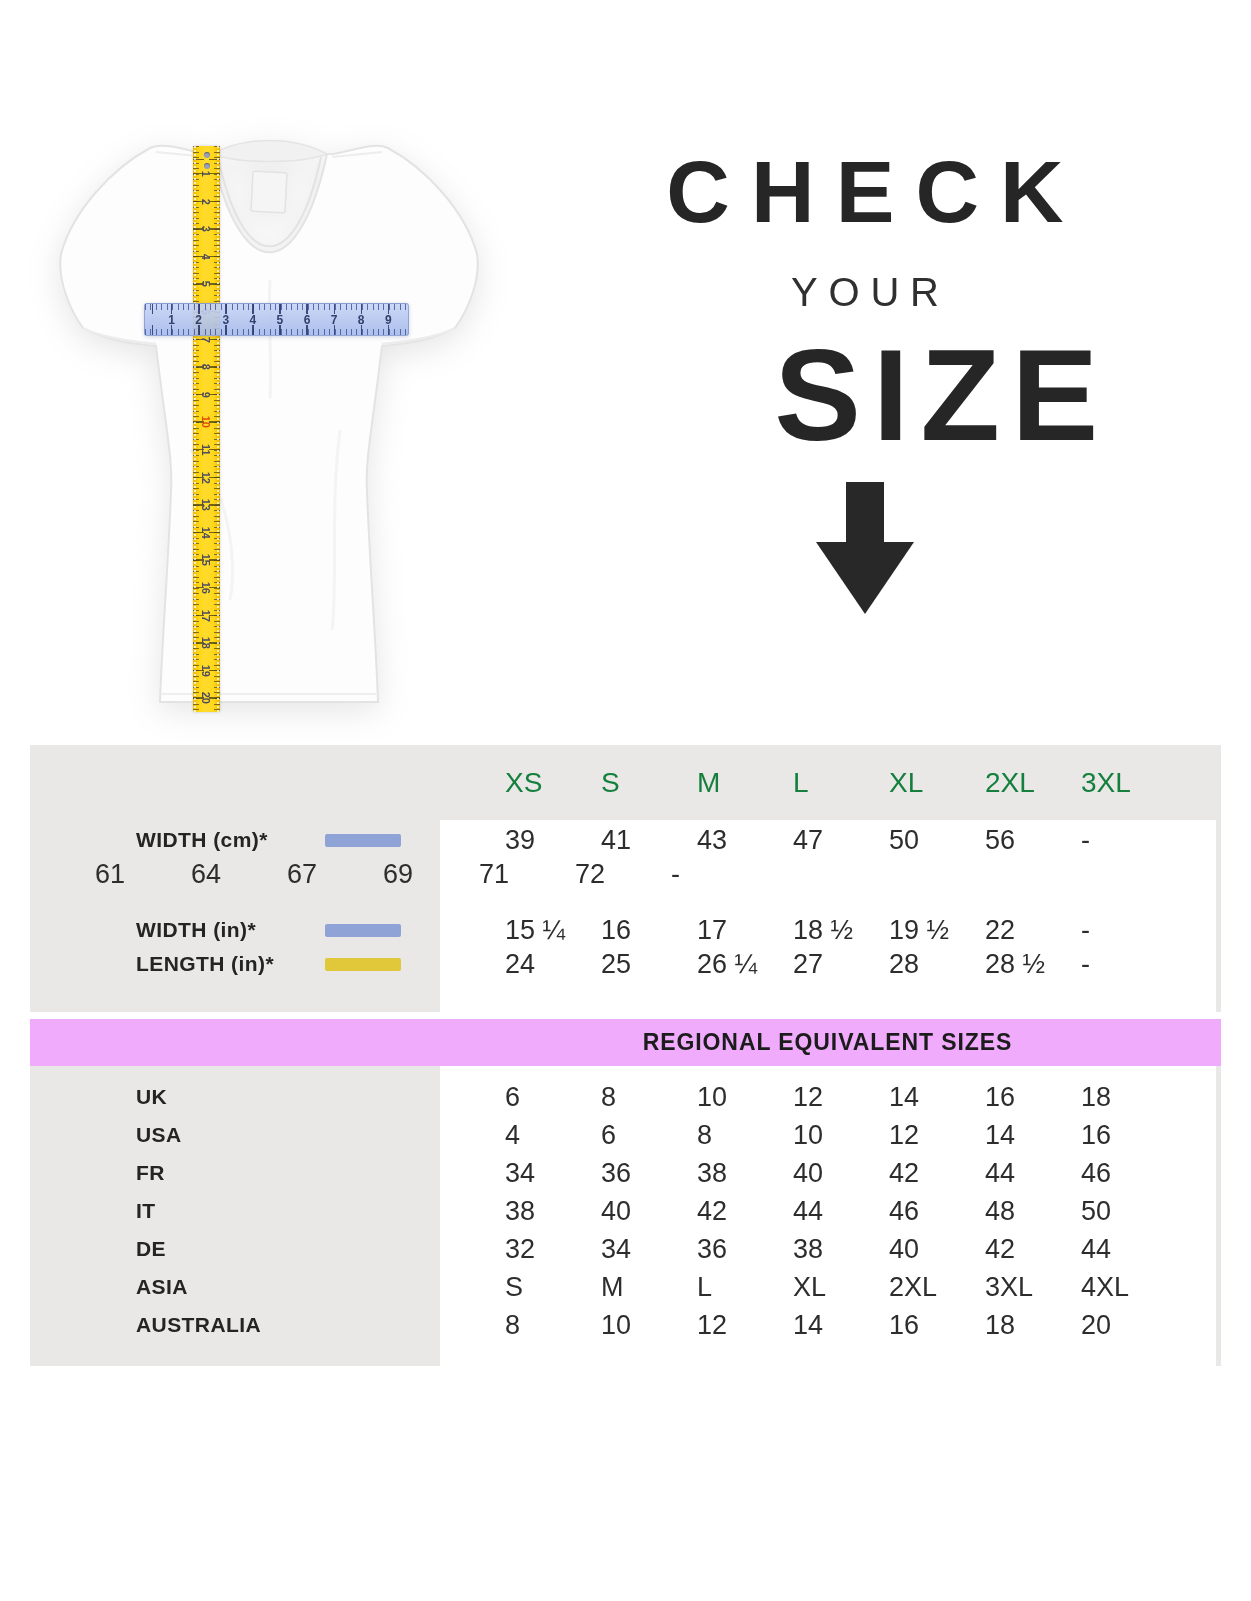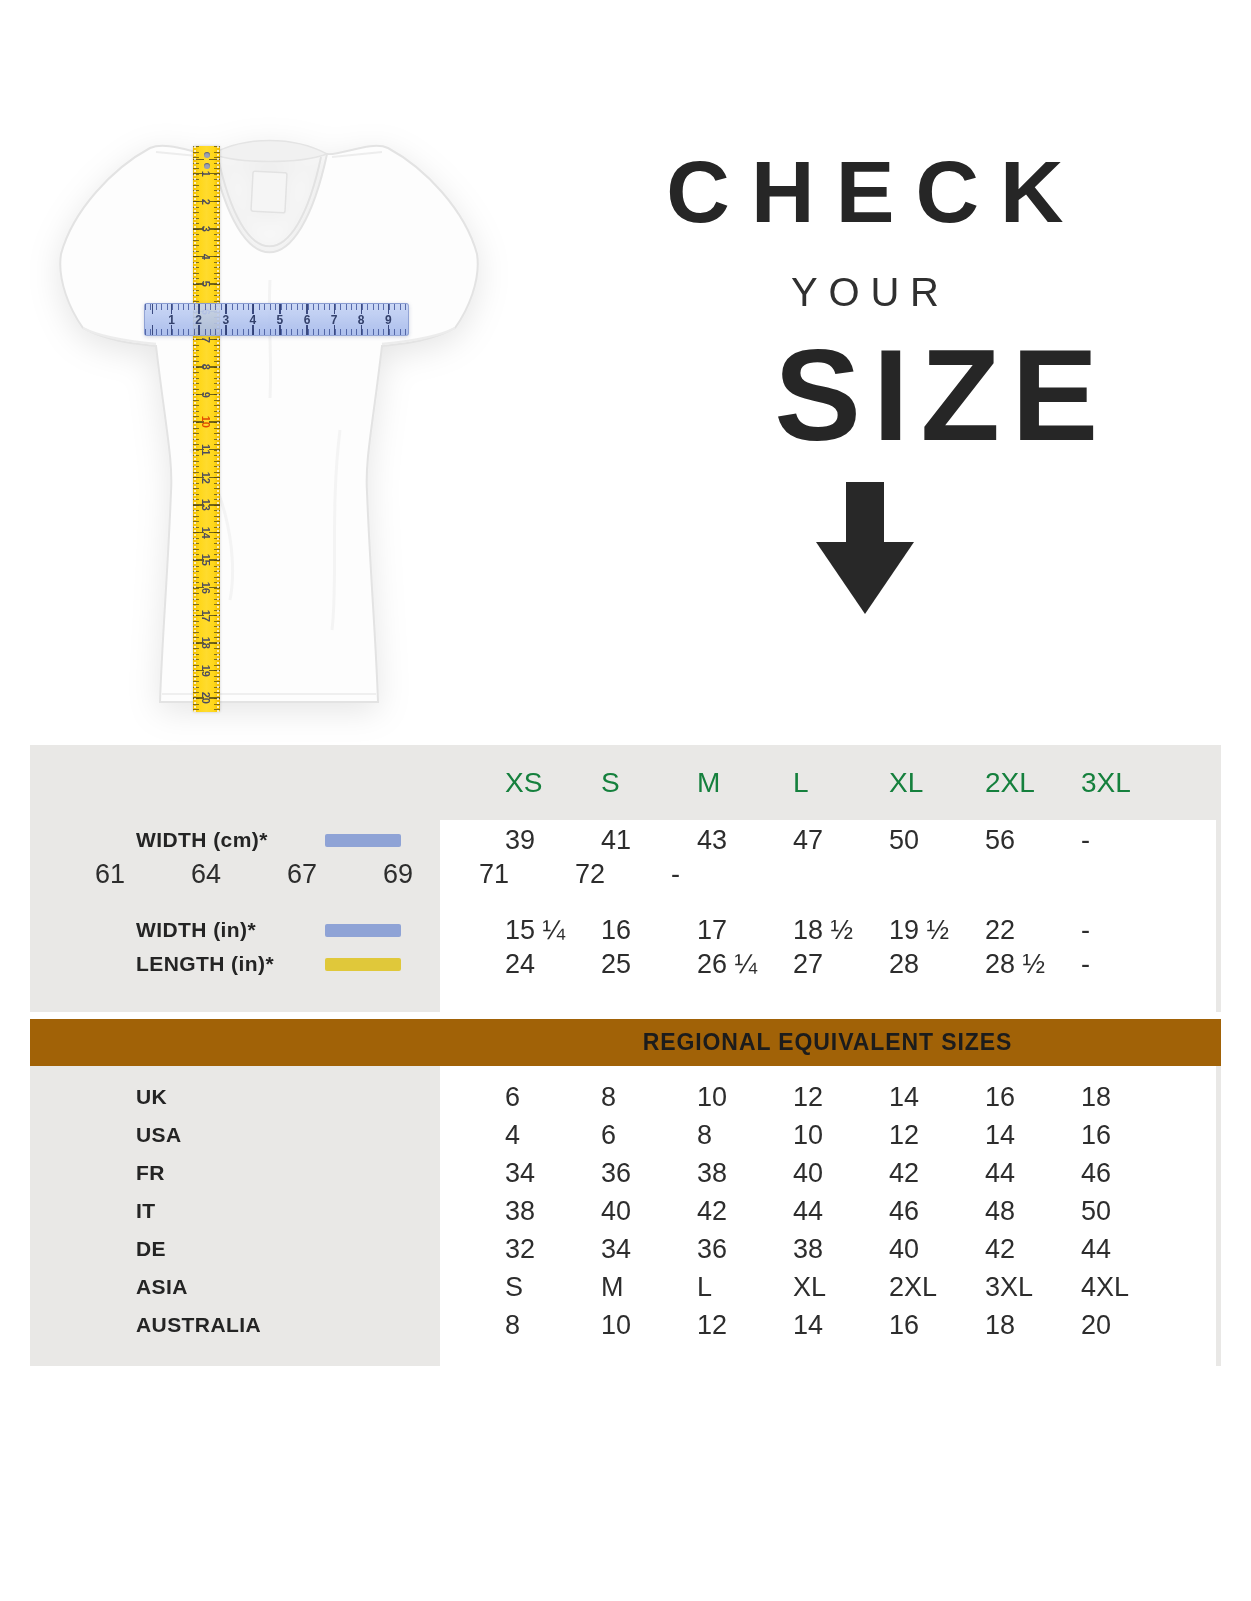--- a/index.html
+++ b/index.html
@@ -48,21 +48,21 @@
   .hl3{font-size:130px;font-weight:700;letter-spacing:.09em;margin-left:.09em;margin-top:18px;line-height:1;color:#262626;text-align:right;}
   .arrow{margin-top:22px;display:flex;flex-direction:column;align-items:center;}
   .arrow-shaft{width:38px;height:60px;background:#282828;}
   .arrow-head{width:0;height:0;border-left:49px solid transparent;border-right:49px solid transparent;border-top:72px solid #282828;}
 
   
   .sizetable{position:absolute;left:30px;top:745px;width:1191px;}
   .band{display:flex;align-items:center;}
   .b1{height:76px;background:#f5f5f3;border-top:5px solid #fafaf8;box-sizing:border-box;}
   .b2{height:75px;background:#e9e8e6;}
-  .b3{height:47px;background:#a16207;}
+  .b3{height:47px;background:#f0abfc;}
   .band-text{display:block;margin-left:410px;width:775px;text-align:center;
              font-size:23px;font-weight:700;letter-spacing:.04em;color:#1c1c1c;}
   .label-spacer{width:410px;flex:none;}
   .cells{display:flex;padding-left:65px;}
   .cell{width:96px;font-size:27px;color:#2d2d2d;flex:none;}
   .head-cells .cell{font-weight:400;font-size:28px;color:#15803d;}
   .section{position:relative;background:#e9e8e6;}
   .meas{height:192px;}
   .reg{height:300px;}
   .data-bg{position:absolute;top:0;bottom:0;left:410px;right:5px;background:#ffffff;}

